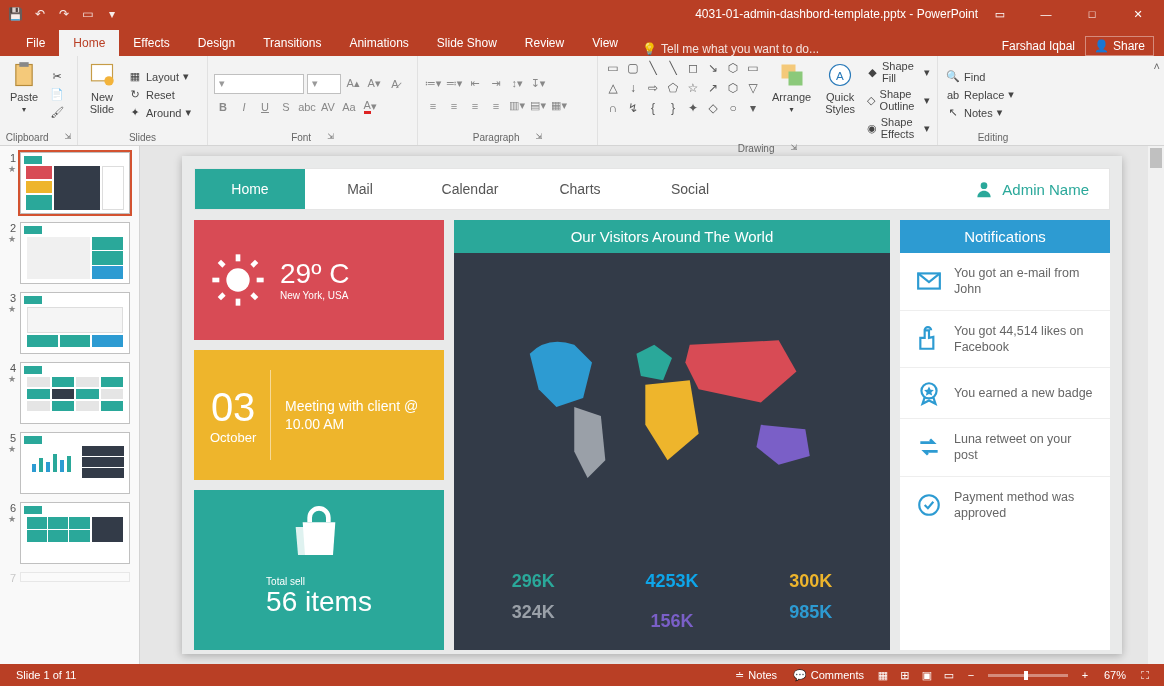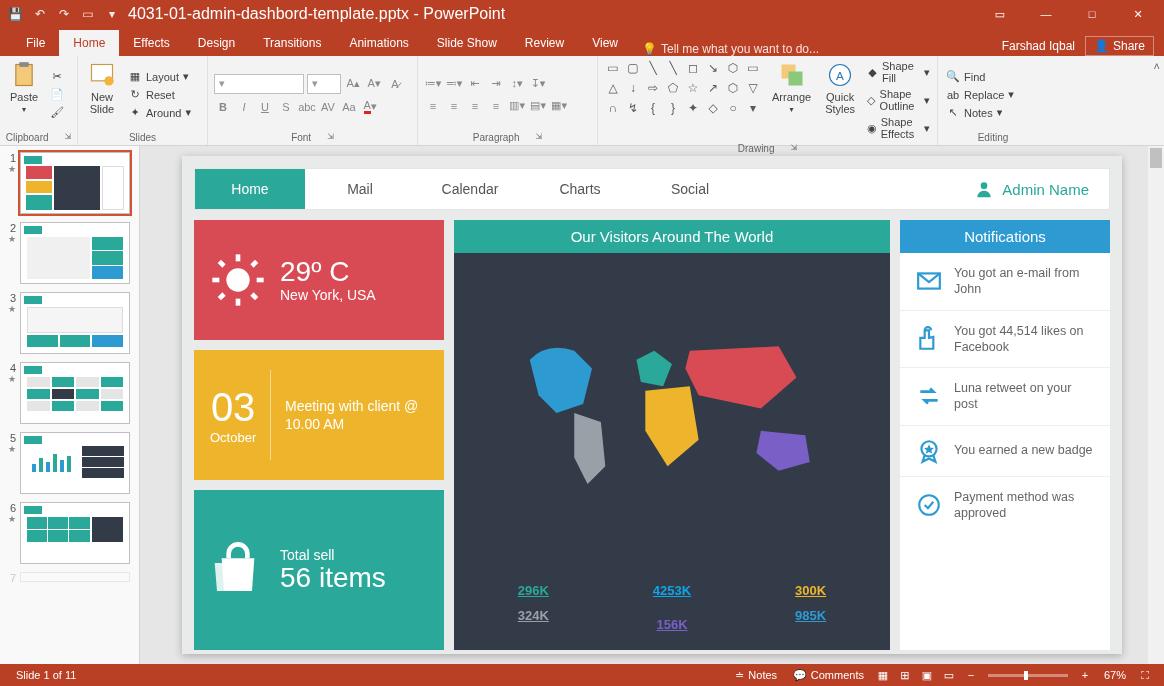--- a/index.html
+++ b/index.html
@@ -2,21 +2,21 @@
 <html><head>
 <meta charset="utf-8">
 <style>
 * { margin: 0; padding: 0; box-sizing: border-box; font-family: "Segoe UI", Arial, sans-serif; }
 body { background: #fff; overflow: hidden; width: 1164px; height: 686px; }
 
 
 .titlebar { background: #b93f25; height: 28px; display: flex; align-items: center; color: #fff; font-size: 12px; }
 .qat { display: flex; gap: 8px; padding: 0 8px; align-items: center; }
 .qat-icon { width: 16px; height: 16px; display: flex; align-items: center; justify-content: center; font-size: 12px; opacity: 0.9; }
-.title { flex: 1; text-align: left; font-size: 16px; }
+.title { flex: 1; text-align: right; font-size: 12px; }
 .winctrls { display: flex; gap: 2px; padding-right: 4px; }
 .winbtn { width: 44px; height: 28px; display: flex; align-items: center; justify-content: center; font-size: 11px; }
 
 
 .ribbon-tabs { background: #b93f25; height: 28px; display: flex; align-items: flex-end; color: #fff; font-size: 12px; padding-left: 12px; }
 .rtab { padding: 6px 14px; cursor: pointer; }
 .rtab.active { background: #f3f3f3; color: #b93f25; }
 .rtab.file { padding: 6px 14px; }
 .tellme { display: flex; align-items: center; gap: 4px; margin-left: 10px; opacity: 0.85; }
 .user-area { margin-left: auto; display: flex; align-items: center; gap: 10px; padding-right: 10px; }
@@ -59,34 +59,34 @@
 .dash-nav { background: #fff; height: 42px; display: flex; align-items: stretch; border: 1px solid #e5e5e5; }
 .dtab { flex: 0 0 110px; display: flex; align-items: center; justify-content: center; font-size: 14px; color: #555; }
 .dtab.active { background: #2aa89a; color: #fff; }
 .dadmin { margin-left: auto; display: flex; align-items: center; gap: 8px; padding: 0 20px; color: #2aa89a; font-size: 15px; font-weight: 500; }
 
 .dash-body { display: flex; gap: 10px; margin-top: 10px; height: 430px; }
 .col-left { width: 250px; display: flex; flex-direction: column; gap: 10px; }
 .card { color: #fff; padding: 16px; display: flex; align-items: center; gap: 14px; }
 .card-red { background: #d84b55; height: 120px; }
 .card-yellow { background: #eeb52c; height: 130px; }
-.card-teal { background: #2aa89a; height: 160px; }
+.card-teal { background: #2aa89a; height: 160px; flex-direction: column; }
 .card-icon { width: 56px; flex-shrink: 0; display: flex; align-items: center; justify-content: center; }
 .card-text .big { font-size: 28px; font-weight: 400; line-height: 1.1; }
-.card-text .small { font-size: 14px; }
+.card-text .small { font-size: 10px; }
 .divider-v { width: 1px; background: rgba(255,255,255,0.5); align-self: stretch; margin: 4px 0; }
 .day-num { font-size: 40px; font-weight: 300; text-align: center; }
 .day-month { font-size: 13px; text-align: center; }
 
 .col-mid { flex: 1; background: #333b48; display: flex; flex-direction: column; }
 .mid-header { background: #2aa89a; color: #fff; text-align: center; padding: 8px; font-size: 15px; }
 .map-area { flex: 1; display: flex; align-items: center; justify-content: center; padding: 10px; }
 .map-svg { width: 320px; height: 180px; }
 .stats { display: grid; grid-template-columns: repeat(3, 1fr); padding: 10px 20px 18px; gap: 10px 20px; }
-.stat { font-size: 13px; font-weight: 700; text-align: center; text-decoration: underline; }
+.stat { font-size: 18px; font-weight: 700; text-align: center; }
 
 .col-right { width: 210px; background: #fff; display: flex; flex-direction: column; }
 .right-header { background: #2d9bd2; color: #fff; text-align: center; padding: 8px; font-size: 15px; }
 .notif { display: flex; gap: 10px; padding: 12px 14px; border-bottom: 1px solid #eee; align-items: center; }
 .notif:last-child { border-bottom: none; }
 .notif-icon { width: 30px; flex-shrink: 0; color: #2d9bd2; display: flex; justify-content: center; }
 .notif-text { font-size: 12.5px; color: #666; line-height: 1.3; }
 
 
 .statusbar { height: 22px; background: #b93f25; color: #fff; font-size: 11px; display: flex; align-items: center; padding: 0 8px; }
@@ -593,34 +593,34 @@
                 <div class="notif-icon">
                   <svg width="26" height="26" viewBox="0 0 24 24">
                     <path d="M4 22V11h4V4h4v7l4-1v11H4z M8 4a3 3 0 016 0" fill="none" stroke="#2d9bd2" stroke-width="2"></path>
                   </svg>
                 </div>
                 <div class="notif-text">You got 44,514 likes on Facebook</div>
               </div>
               <div class="notif">
                 <div class="notif-icon">
                   <svg width="26" height="26" viewBox="0 0 24 24">
-                    <path d="M4 8h12l-3-3M20 16H8l3 3" fill="none" stroke="#2d9bd2" stroke-width="2.5"></path>
-                  </svg>
-                </div>
-                <div class="notif-text">Luna retweet on your post</div>
-              </div>
-              <div class="notif">
-                <div class="notif-icon">
-                  <svg width="26" height="26" viewBox="0 0 24 24">
                     <circle cx="12" cy="10" r="7" fill="none" stroke="#2d9bd2" stroke-width="2"></circle>
                     <path d="M12 6l1.5 3 3 .3-2.3 2 .7 3L12 13l-2.9 1.6.7-3L7.5 9.3l3-.3z" fill="#2d9bd2"></path>
                     <path d="M8 16l-2 6 6-3 6 3-2-6" fill="none" stroke="#2d9bd2" stroke-width="2"></path>
                   </svg>
                 </div>
                 <div class="notif-text">You earned a new badge</div>
+              </div>
+              <div class="notif">
+                <div class="notif-icon">
+                  <svg width="26" height="26" viewBox="0 0 24 24">
+                    <path d="M4 8h12l-3-3M20 16H8l3 3" fill="none" stroke="#2d9bd2" stroke-width="2.5"></path>
+                  </svg>
+                </div>
+                <div class="notif-text">Luna retweet on your post</div>
               </div>
               <div class="notif">
                 <div class="notif-icon">
                   <svg width="26" height="26" viewBox="0 0 24 24">
                     <circle cx="12" cy="12" r="9" fill="none" stroke="#2d9bd2" stroke-width="2"></circle>
                     <path d="M8 12l3 3 5-6" fill="none" stroke="#2d9bd2" stroke-width="2"></path>
                   </svg>
                 </div>
                 <div class="notif-text">Payment method was approved</div>
               </div>

